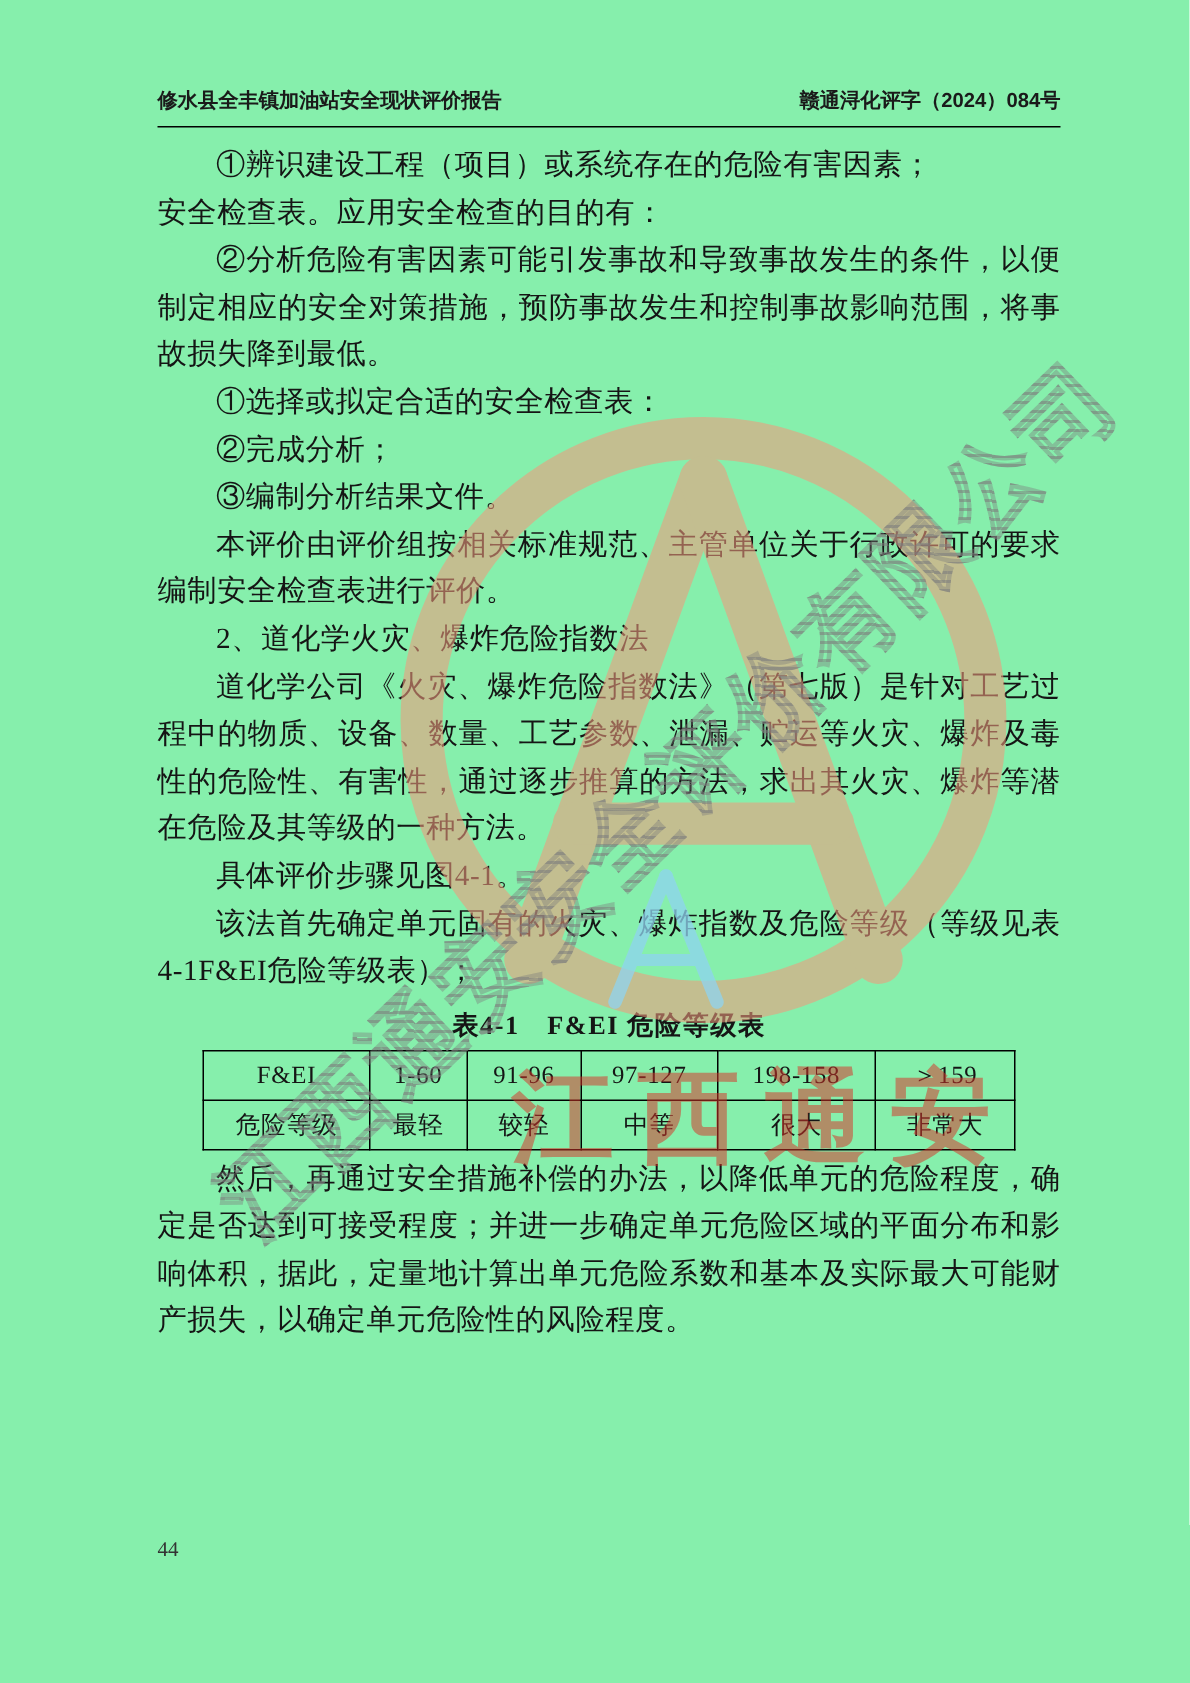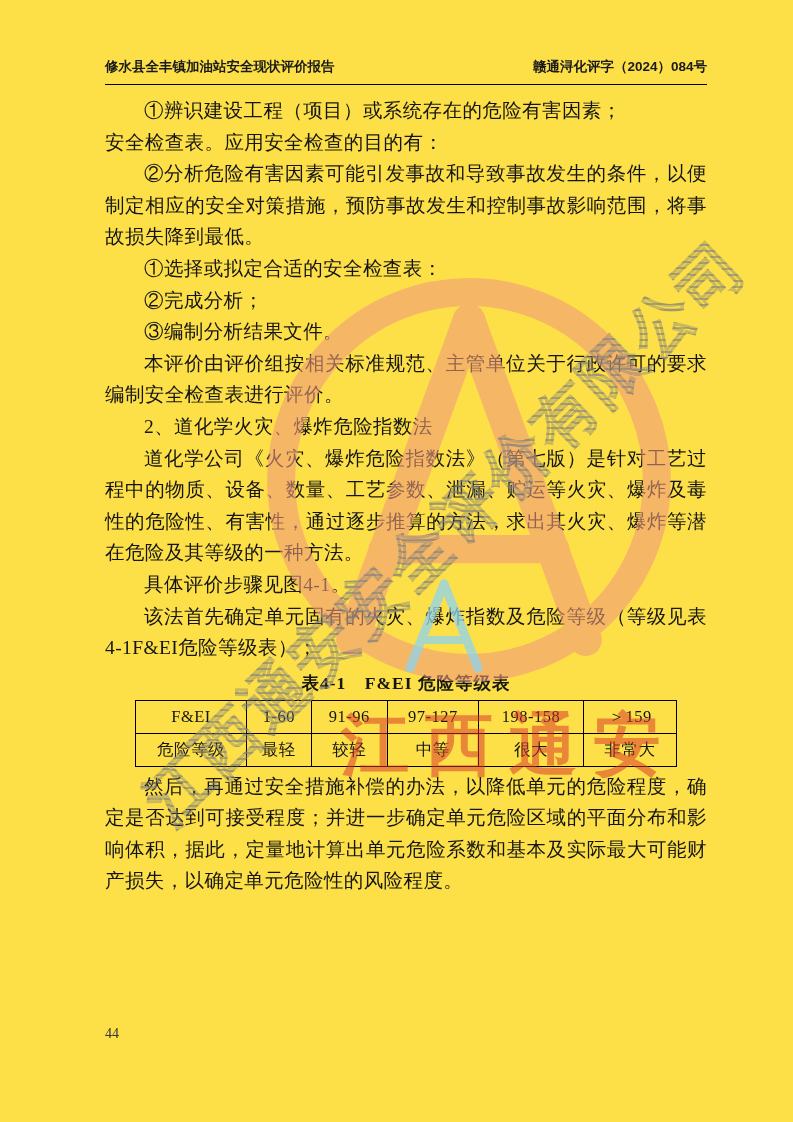--- a/index.html
+++ b/index.html
@@ -1,19 +1,19 @@
 <!DOCTYPE html>
 <html><head>
 <meta charset="utf-8">
 <style>
   html,body{margin:0;padding:0;background:#ffffff;}
   .page{
     position:relative;
     width:793px;height:1122px;
-    background:#fde047;
+    background:#86efac;
     overflow:hidden;
     font-family:"Liberation Serif","DejaVu Serif",serif;
     color:#151515;
   }
   
   .header{
     position:absolute;left:105px;top:58px;width:602px;
     display:flex;justify-content:space-between;align-items:flex-end;
     font-family:"Liberation Sans","DejaVu Sans",sans-serif;
     font-weight:bold;font-size:13.5px;color:#1a1a1a;

